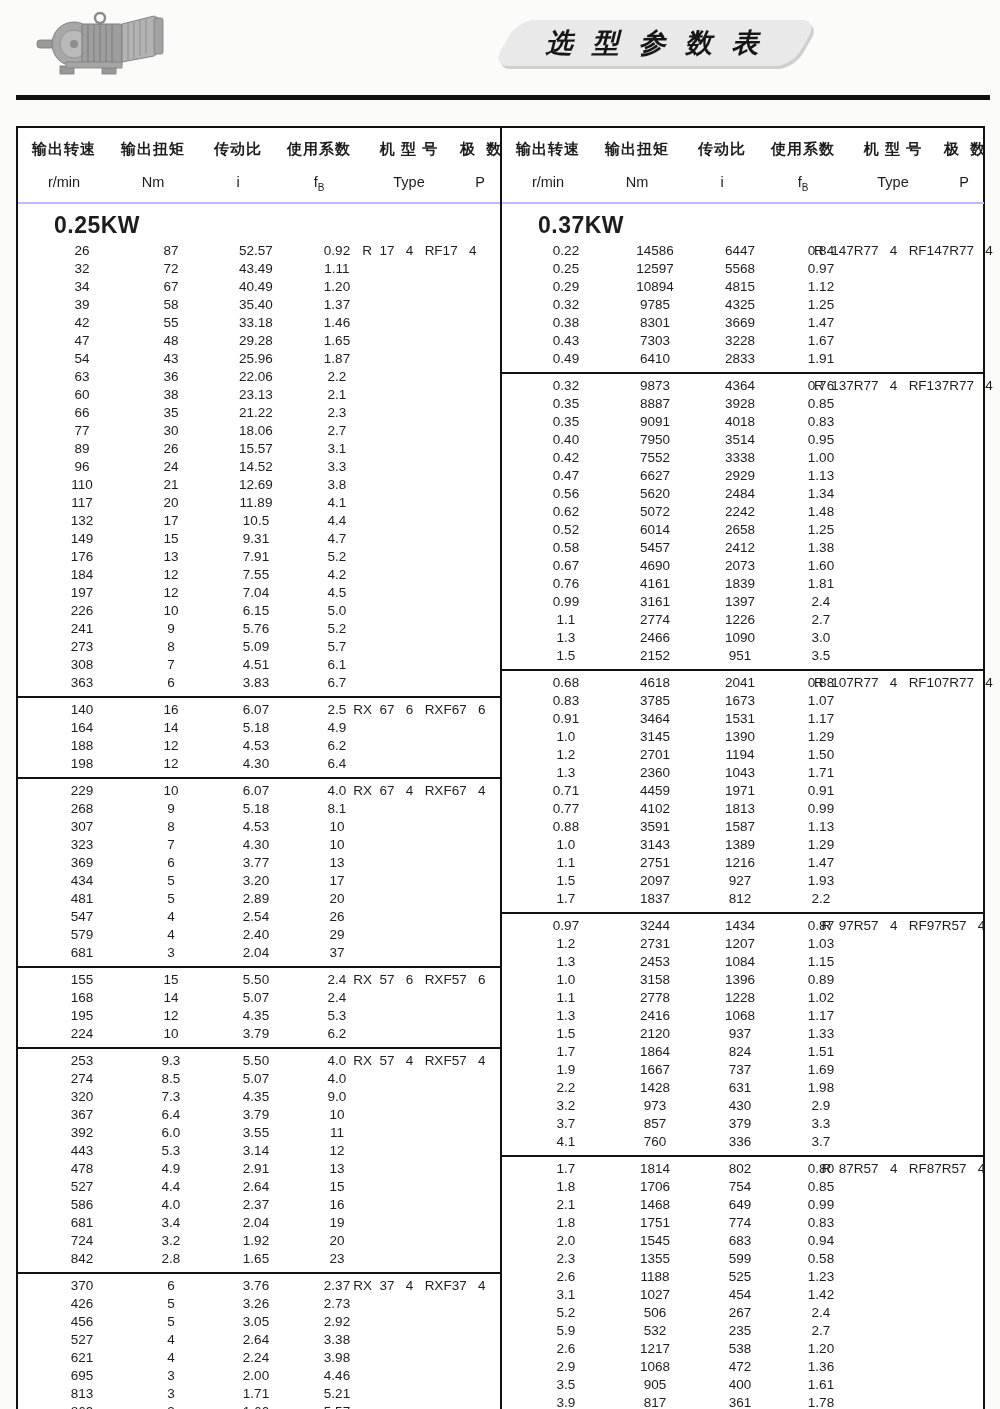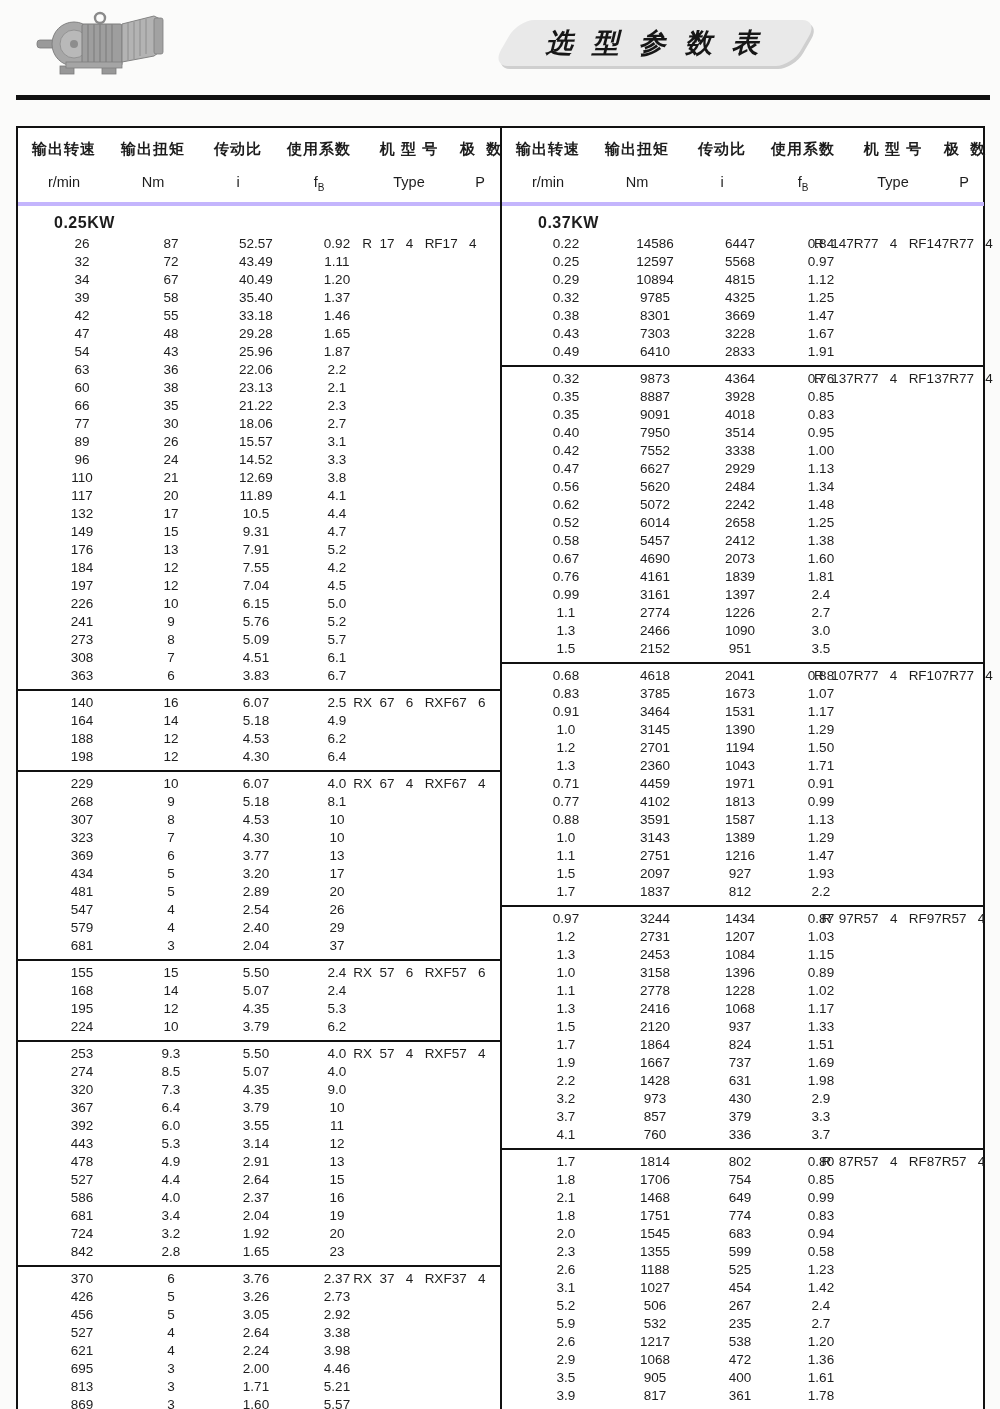--- a/index.html
+++ b/index.html
@@ -17,31 +17,31 @@
   .banner-text{position:absolute;inset:0;display:flex;align-items:center;justify-content:center;
       font-style:italic;font-weight:bold;font-size:27px;letter-spacing:6px;color:#161616;}
   .top-rule{margin:0 10px 0 16px;height:5px;background:#111;}
 
   
   .ptable{margin:26px 15px 0 16px;border:2px solid #111;border-bottom-width:4px;
       display:flex;background:#fff;}
   .half{width:482px;display:flex;flex-direction:column;}
   .half.right{border-left:2px solid #111;}
 
-  .half-header{border-bottom:4px solid #c4b5fd;padding:12px 0 9px 0;}
+  .half-header{border-bottom:2px solid #c4b5fd;padding:12px 0 9px 0;}
   .hrow{display:grid;grid-template-columns:92px 86px 84px 78px 102px 40px;}
   .hcell{text-align:center;white-space:pre;}
   .hlabel{font-weight:bold;font-size:15px;letter-spacing:1px;}
   .hunit{font-size:14.5px;margin-top:15px;}
   .hunit sub{font-size:10px;}
 
   .section{position:relative;padding:3px 0 4px 0;}
   .section + .section{border-top:2px solid #111;}
   .section.grow{flex:1;}
-  .power-heading{font-size:16px;font-weight:bold;padding:5px 0 3px 36px;letter-spacing:0.5px;}
+  .power-heading{font-size:23px;font-weight:bold;padding:5px 0 3px 36px;letter-spacing:0.5px;}
   .rows-wrap{position:relative;padding-left:18px;}
   .row{display:grid;grid-template-columns:92px 86px 84px 78px;height:18px;line-height:18px;}
   .cell{text-align:center;font-size:13.5px;}
   .types{position:absolute;top:0;bottom:0;left:342px;right:10px;
       display:flex;flex-direction:row;justify-content:center;}
   .type-line{display:flex;justify-content:space-between;height:18px;line-height:18px;font-size:13.5px;}
   .type-name{white-space:pre;}
   .pole{width:30px;text-align:center;}
 </style>
 </head>

